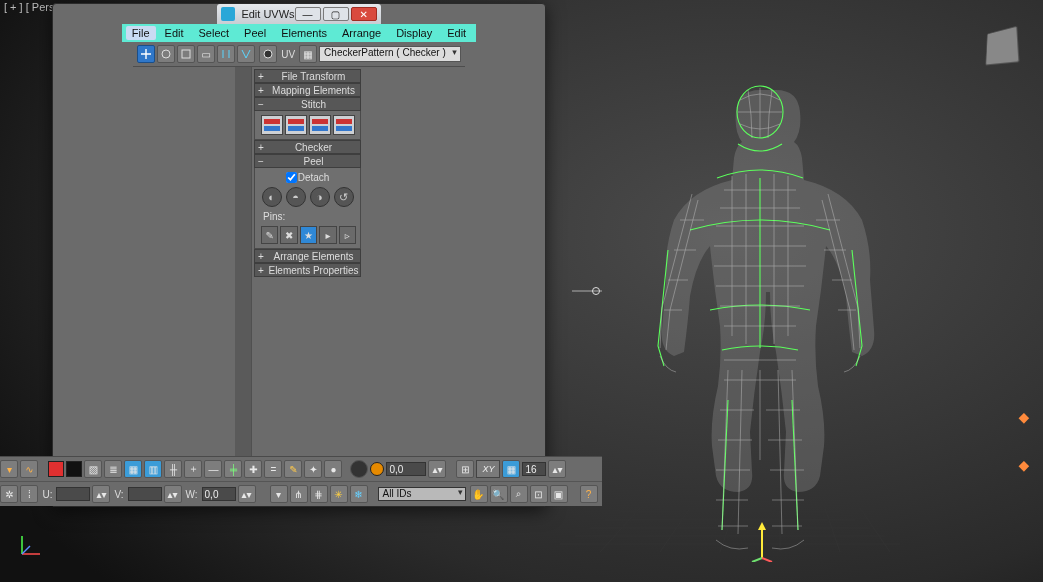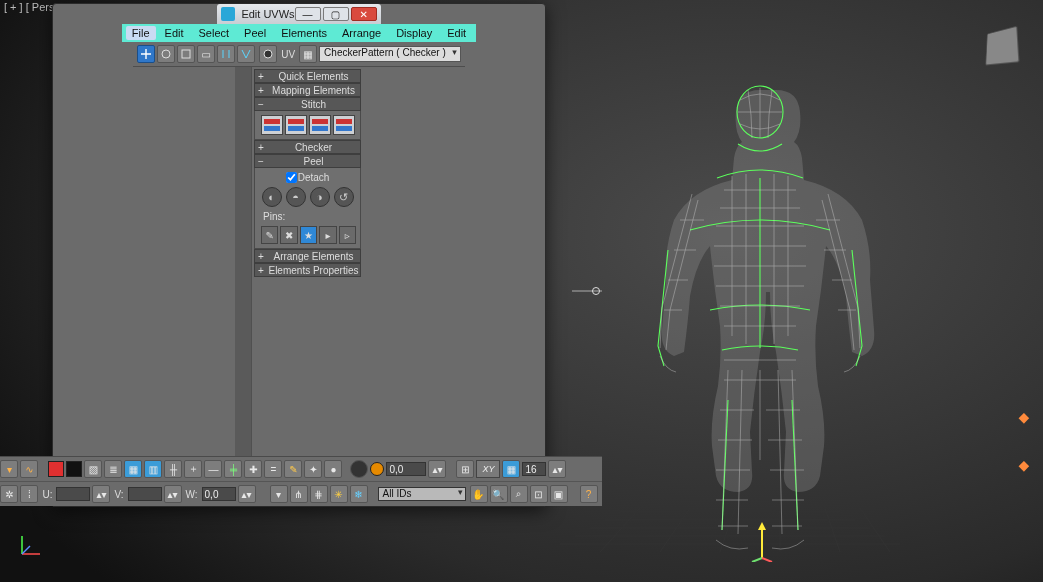--- a/index.html
+++ b/index.html
@@ -527,21 +527,21 @@
               </g>
             </g>
           </svg>
         </div>
       </div>
     </div>
 
     <div class="rollouts">
       <div class="ro-head">
         <span class="pm">+</span>
-          <span class="lbl">Quick Elements</span>
+          <span class="lbl">File Transform</span>
       </div>
       <div class="ro-head">
         <span class="pm">+</span>
           <span class="lbl">Mapping Elements</span>
       </div>
       <div class="ro-head">
         <span class="pm">−</span>
           <span class="lbl">Stitch</span>
       </div>
       <div class="ro-body">

